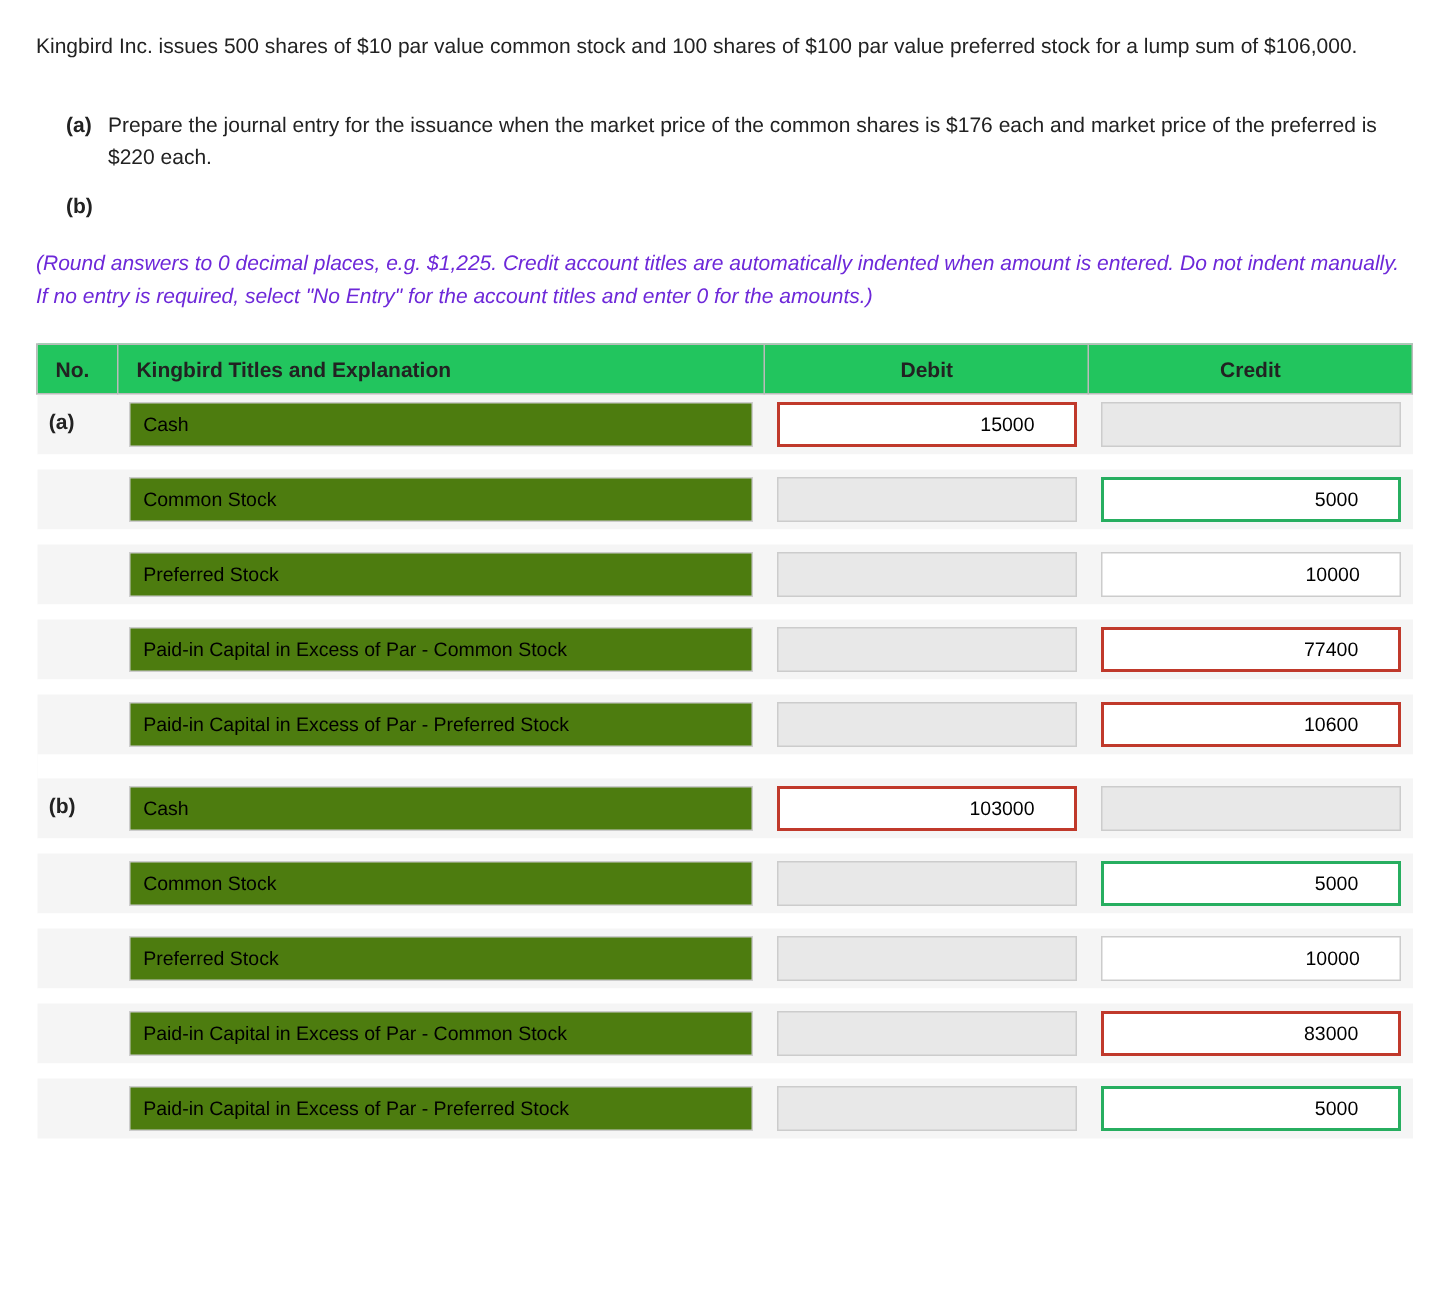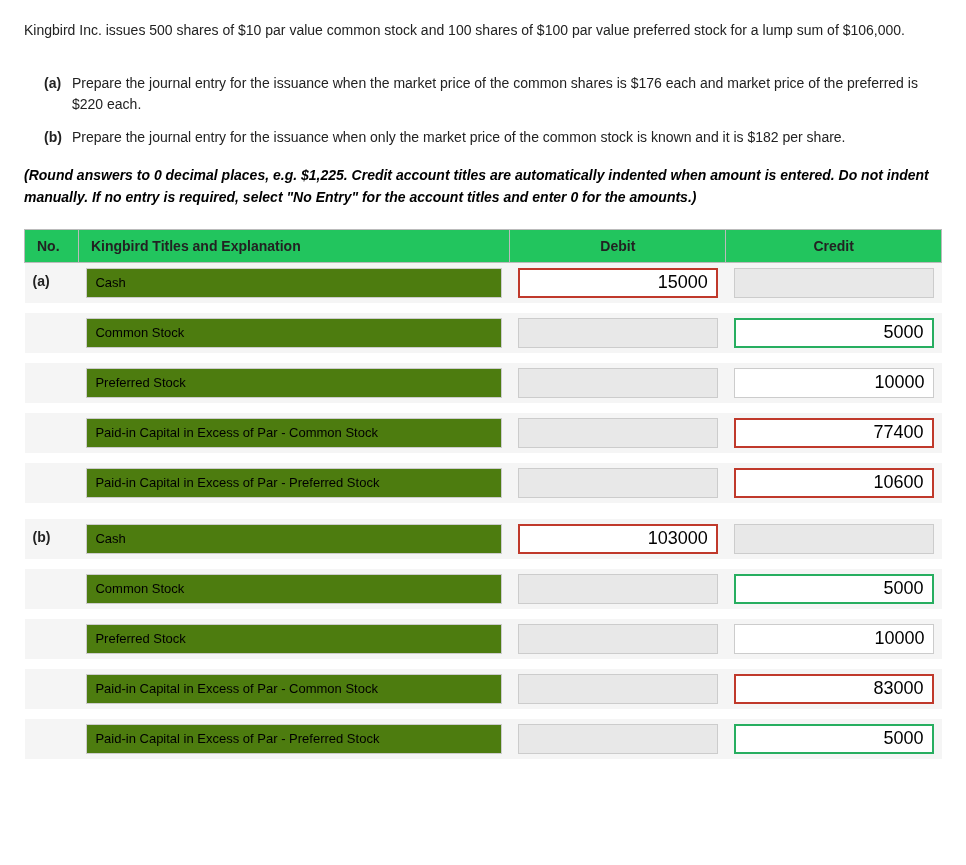--- a/index.html
+++ b/index.html
@@ -19,23 +19,23 @@
       display: flex;
       margin-bottom: 12px;
       line-height: 1.5;
     }
     .sub-label {
       font-weight: bold;
       min-width: 48px;
       padding-left: 20px;
     }
     .instruction {
-      color: #000000;
+      color: #6d28d9;
       font-style: italic;
-      font-weight: bold;
+      font-weight: normal;
       margin: 16px 0 20px 0;
       line-height: 1.6;
     }
     table {
       width: 100%;
       border-collapse: collapse;
       margin-top: 8px;
     }
     thead tr {
       background: #22c55e;
@@ -81,24 +81,24 @@
     .input-box {
       width: 100%;
       padding: 5px 8px;
       border: 1px solid #ccc;
       background: #4d7c0f;
       font-size: 13px;
       height: 30px;
     }
     .input-value {
       width: 100%;
-      padding: 5px 8px;
+      padding: 5px 26px;
       border: 1px solid #ccc;
       background: #fff;
-      font-size: 18px;
+      font-size: 13px;
       height: 30px;
       text-align: right;
     }
     .input-value.red-border {
       border: 2px solid #c0392b;
     }
     .input-value.green-border {
       border: 2px solid #27ae60;
     }
     .empty-cell {
@@ -114,21 +114,20 @@
   <span>Kingbird Inc. issues 500 shares of $10 par value common stock and 100 shares of $100 par value preferred stock for a lump sum of $106,000.</span>
 </div>
 
 <div class="sub-problem">
   <span class="sub-label">(a)</span>
   <span>Prepare the journal entry for the issuance when the market price of the common shares is $176 each and market price of the preferred is $220 each.</span>
 </div>
 
 <div class="sub-problem">
   <span class="sub-label">(b)</span>
-  <span>Prepare the journal entry for the issuance when only the market price of the common stock is known and it is $182 per share.</span>
 </div>
 
 <div class="instruction">(Round answers to 0 decimal places, e.g. $1,225. Credit account titles are automatically indented when amount is entered. Do not indent manually. If no entry is required, select "No Entry" for the account titles and enter 0 for the amounts.)</div>
 
 <table>
   <thead>
     <tr>
       <th style="width:50px;">No.</th>
       <th style="width:400px;">Kingbird Titles and Explanation</th>
       <th style="width:200px;" class="center">Debit</th>

